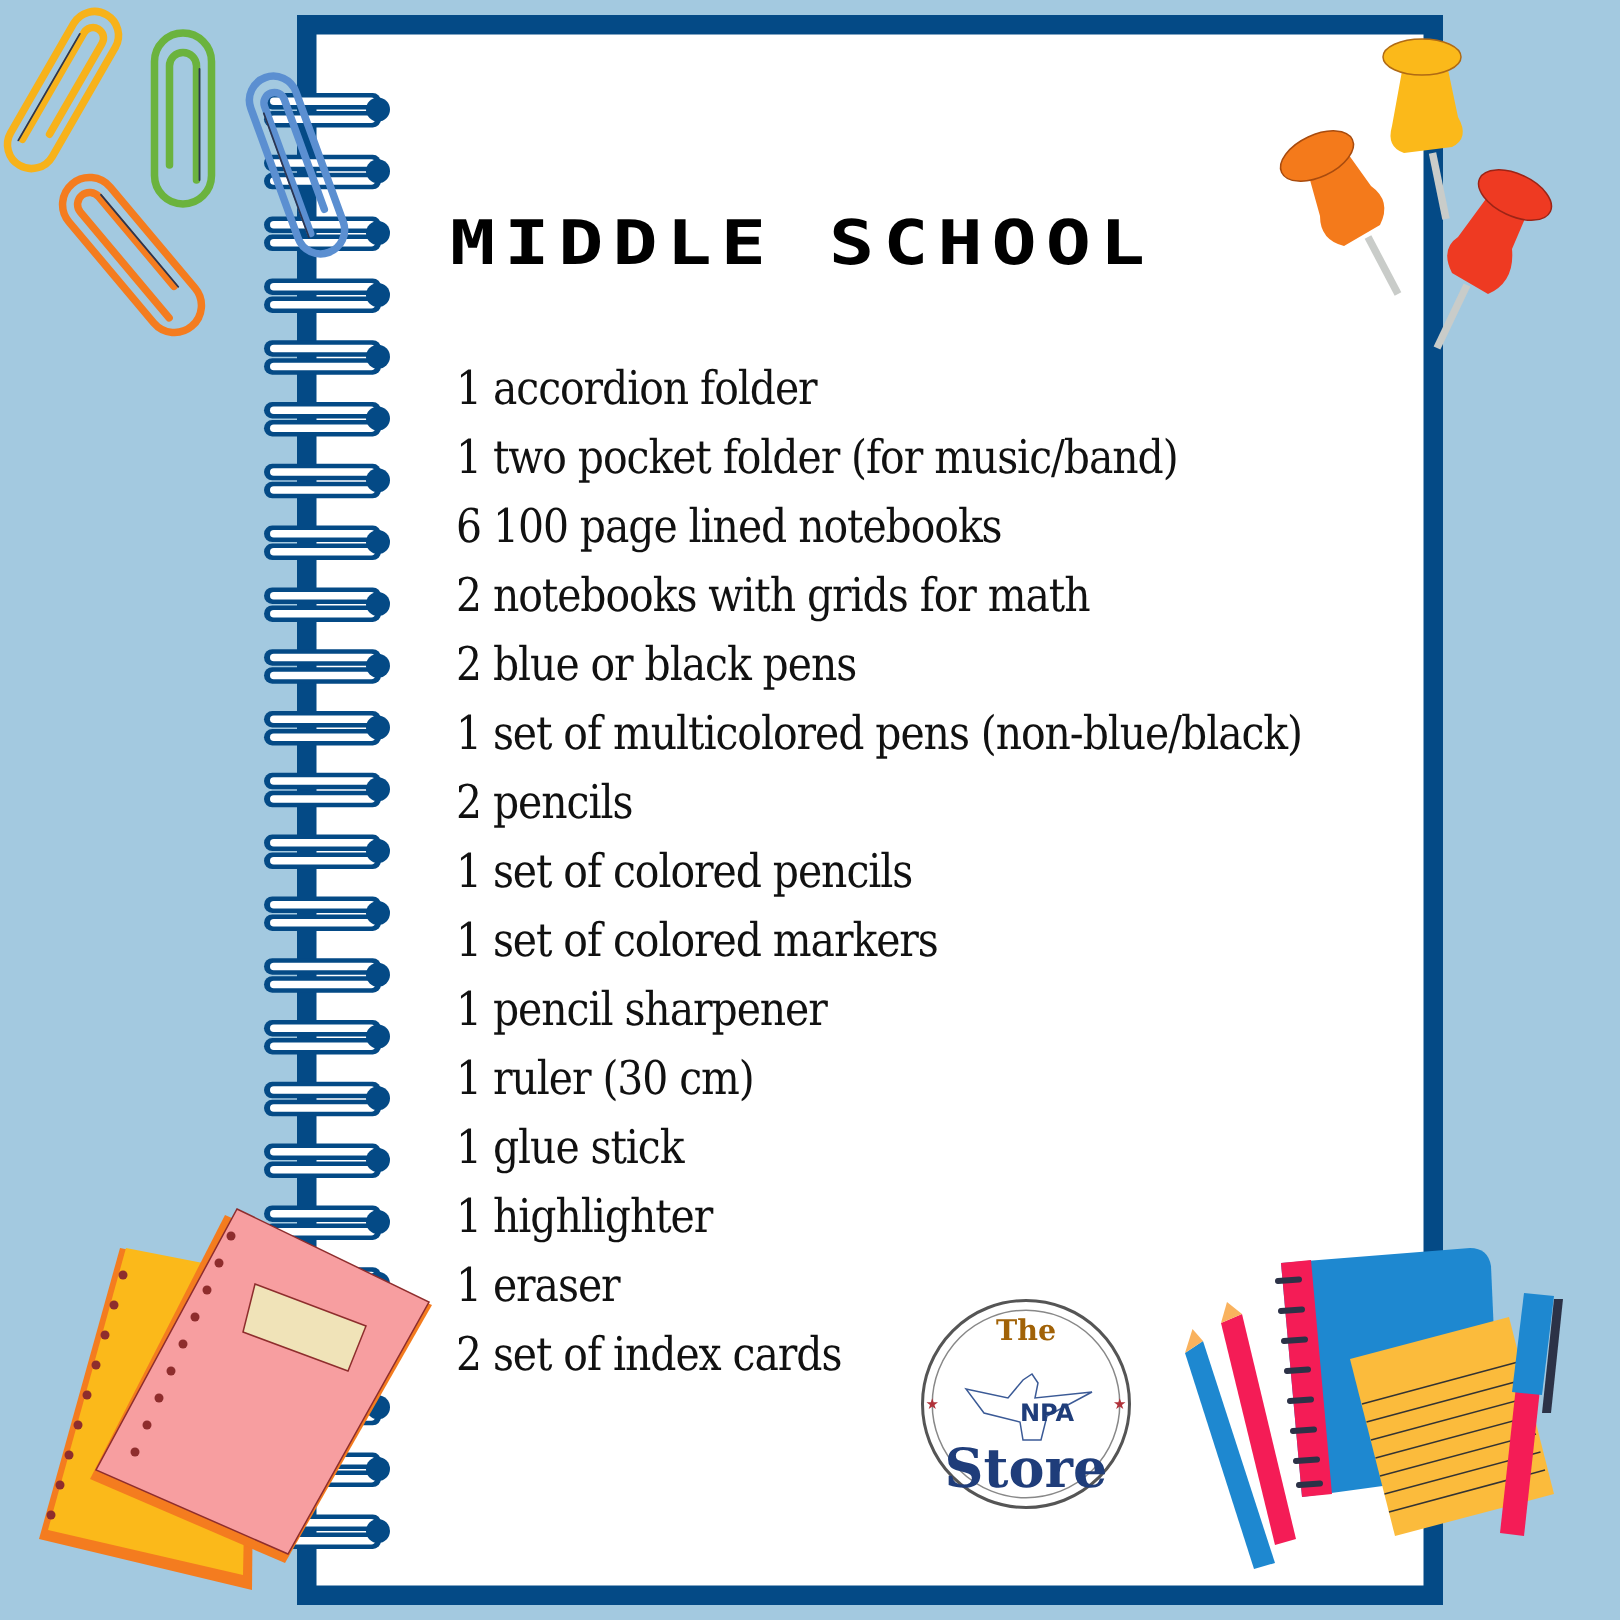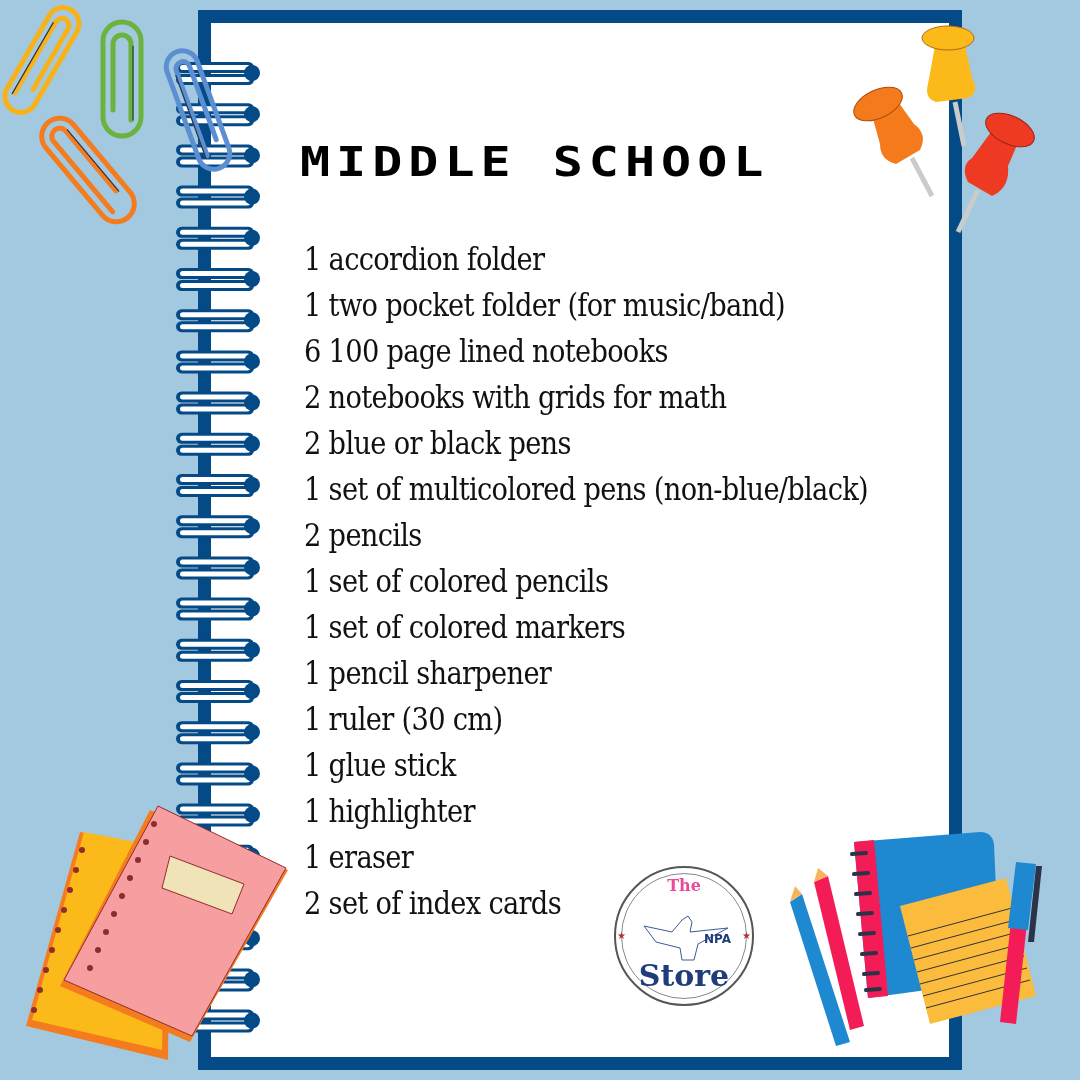--- a/index.html
+++ b/index.html
@@ -34,29 +34,29 @@
       position: absolute; left: 614px; top: 866px; width: 140px; height: 140px;
       border-radius: 50%; background: #fff; border: 2px solid #555;
       box-sizing: border-box;
     }
     .logo-inner {
       position: absolute; left: 5px; top: 5px; right: 5px; bottom: 5px;
       border-radius: 50%; border: 1px solid #888;
     }
     .logo-the {
       position: absolute; left: 0; right: 0; top: 8px; text-align: center;
-      font-family: "DejaVu Serif", serif; font-weight: bold; font-size: 16px; color: #ec4899;
+      font-family: "DejaVu Serif", serif; font-weight: bold; font-size: 19px; color: #a16207;
     }
     .logo-npa {
-      position: absolute; left: 88px; top: 64px;
-      font-family: "DejaVu Sans", sans-serif; font-weight: bold; font-size: 12px; color: #1f3d7a;
+      position: absolute; left: 64px; top: 64px;
+      font-family: "DejaVu Sans", sans-serif; font-weight: bold; font-size: 16px; color: #1f3d7a;
     }
     .logo-store {
       position: absolute; left: 0; right: 0; top: 90px; text-align: center;
-      font-family: "DejaVu Serif", serif; font-weight: bold; font-size: 30px; color: #1f3d7a;
+      font-family: "DejaVu Serif", serif; font-weight: bold; font-size: 36px; color: #1f3d7a;
     }
   </style>
 </head>
 <body>
 
 <div class="page"></div>
 
 <svg class="spiral" viewBox="0 0 100 1080" xmlns="http://www.w3.org/2000/svg">
   <g id="ring-group">
       <rect x="8" y="62" width="78" height="11" rx="5.5" fill="#044a86"></rect>

